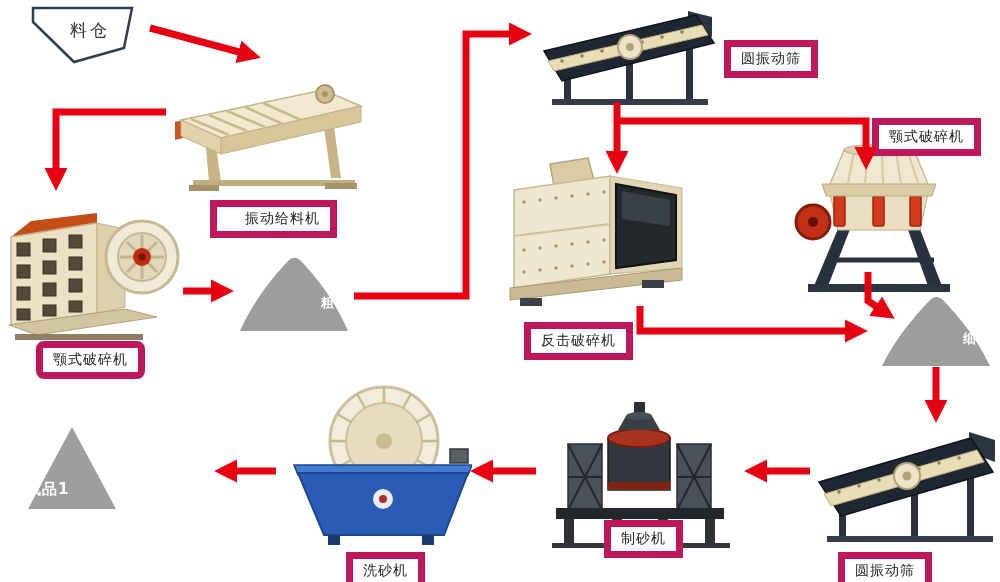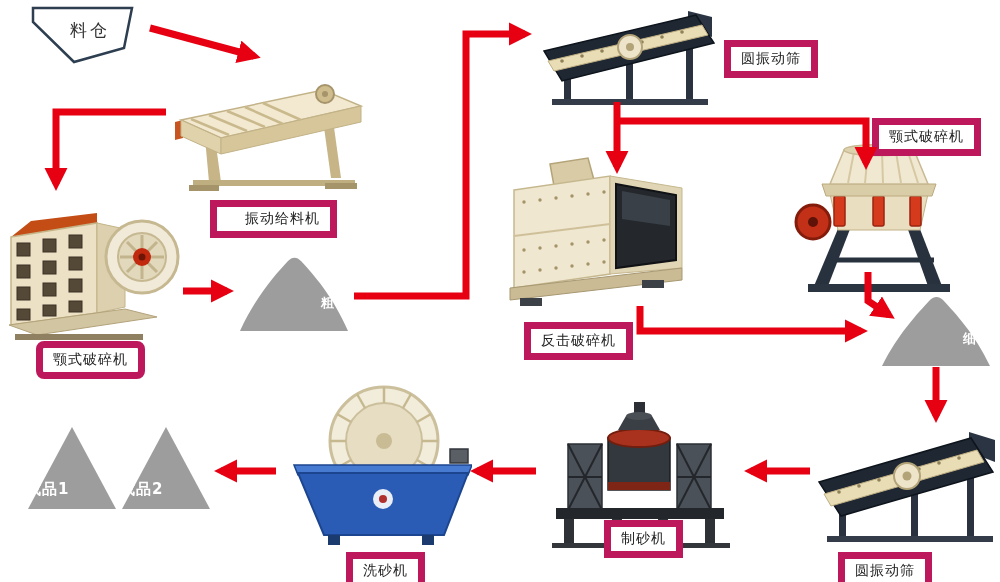--- a/index.html
+++ b/index.html
@@ -278,26 +278,20 @@
     </svg>
   </div>
   <div class="mlabel" style="left:346px; top:552px;text-align:center;">洗砂机</div>
 
   <div class="abs pile" style="left:26px; top:424px; width:92px; height:88px;">
     <svg viewBox="0 0 92 88">
       <polygon points="46,3 90,85 2,85" fill="#9d9d9d"></polygon>
     </svg>
     <span class="tri-text" style="top:56px;">成品1</span>
   </div>
-  <div class="abs pile" style="left:120px; top:424px; width:92px; height:88px;">
-    <svg viewBox="0 0 92 88">
-      <polygon points="46,3 90,85 2,85" fill="#9d9d9d"></polygon>
-    </svg>
-    <span class="tri-text" style="top:56px;">成品2</span>
-  </div>
 
   <svg class="arrows" width="1000" height="582" viewBox="0 0 1000 582">
     <defs>
       <marker id="ah" viewBox="0 0 10 10" refX="7" refY="5" markerWidth="3.3" markerHeight="3.3" orient="auto">
         <path d="M0,0 L10,5 L0,10 Z" fill="#e60012"></path>
       </marker>
     </defs>
     <polyline class="arrow" points="150,28 254,56" marker-end="url(#ah)"></polyline>
     <polyline class="arrow" points="166,112 56,112 56,184" marker-end="url(#ah)"></polyline>
     <polyline class="arrow" points="183,291 227,291" marker-end="url(#ah)"></polyline>

